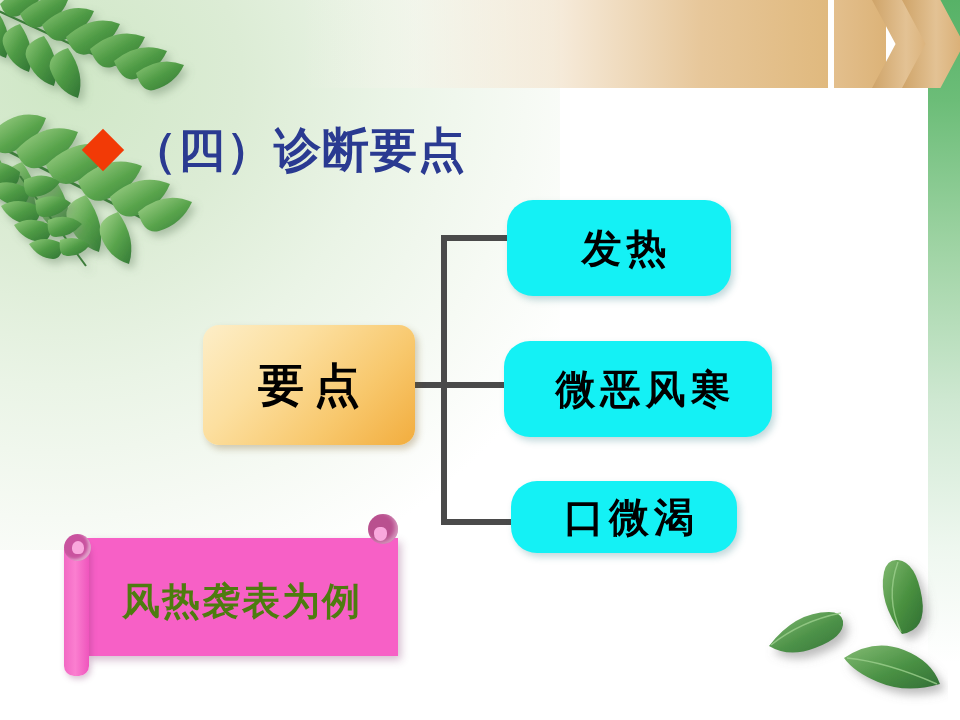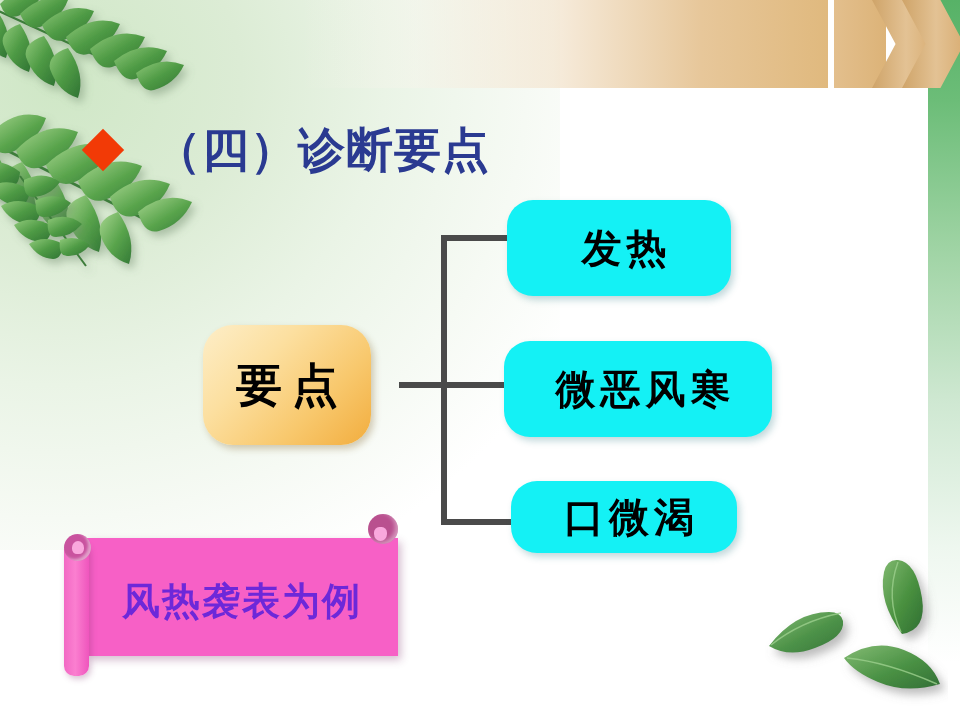--- a/index.html
+++ b/index.html
@@ -99,21 +99,21 @@
   
   .fern { position: absolute; pointer-events: none; }
 
   
   .title-row {
     position: absolute;
     left: 88px;
     top: 126px;
     display: flex;
     align-items: center;
-    gap: 36px;
+    gap: 12px;
   }
   .bullet-diamond {
     width: 30px;
     height: 30px;
     background: #f23a06;
     transform: rotate(45deg);
     flex: 0 0 auto;
   }
   .title-text {
     font-family: "DejaVu Serif", "Liberation Serif", serif;
@@ -134,23 +134,23 @@
     font-family: "DejaVu Serif", "Liberation Serif", serif;
     font-weight: bold;
     color: #000000;
     line-height: 1;
     box-sizing: border-box;
   }
 
   .node-key {
     left: 203px;
     top: 325px;
-    width: 168px;
+    width: 212px;
     height: 120px;
-    border-radius: 30px;
+    border-radius: 16px;
     background: linear-gradient(135deg,
                 #fdeec8 0%,
                 #fcdf9f 34%,
                 #f8c86d 68%,
                 #f2ad3e 100%);
     font-size: 46px;
     letter-spacing: 10px;
     text-indent: 10px;
     box-shadow: 3px 4px 7px rgba(120,90,30,0.30);
   }
@@ -250,21 +250,21 @@
     left: 28px;
     top: 30px;
     width: 312px;
     height: 126px;
     display: flex;
     align-items: center;
     justify-content: center;
     font-family: "DejaVu Serif", "Liberation Serif", serif;
     font-size: 38px;
     font-weight: bold;
-    color: #6d28d9;
+    color: #4d7c0f;
     letter-spacing: 2px;
     line-height: 1;
   }
 
   
   .leaf { position: absolute; pointer-events: none; }
 </style>
 </head>
 <body>
 

